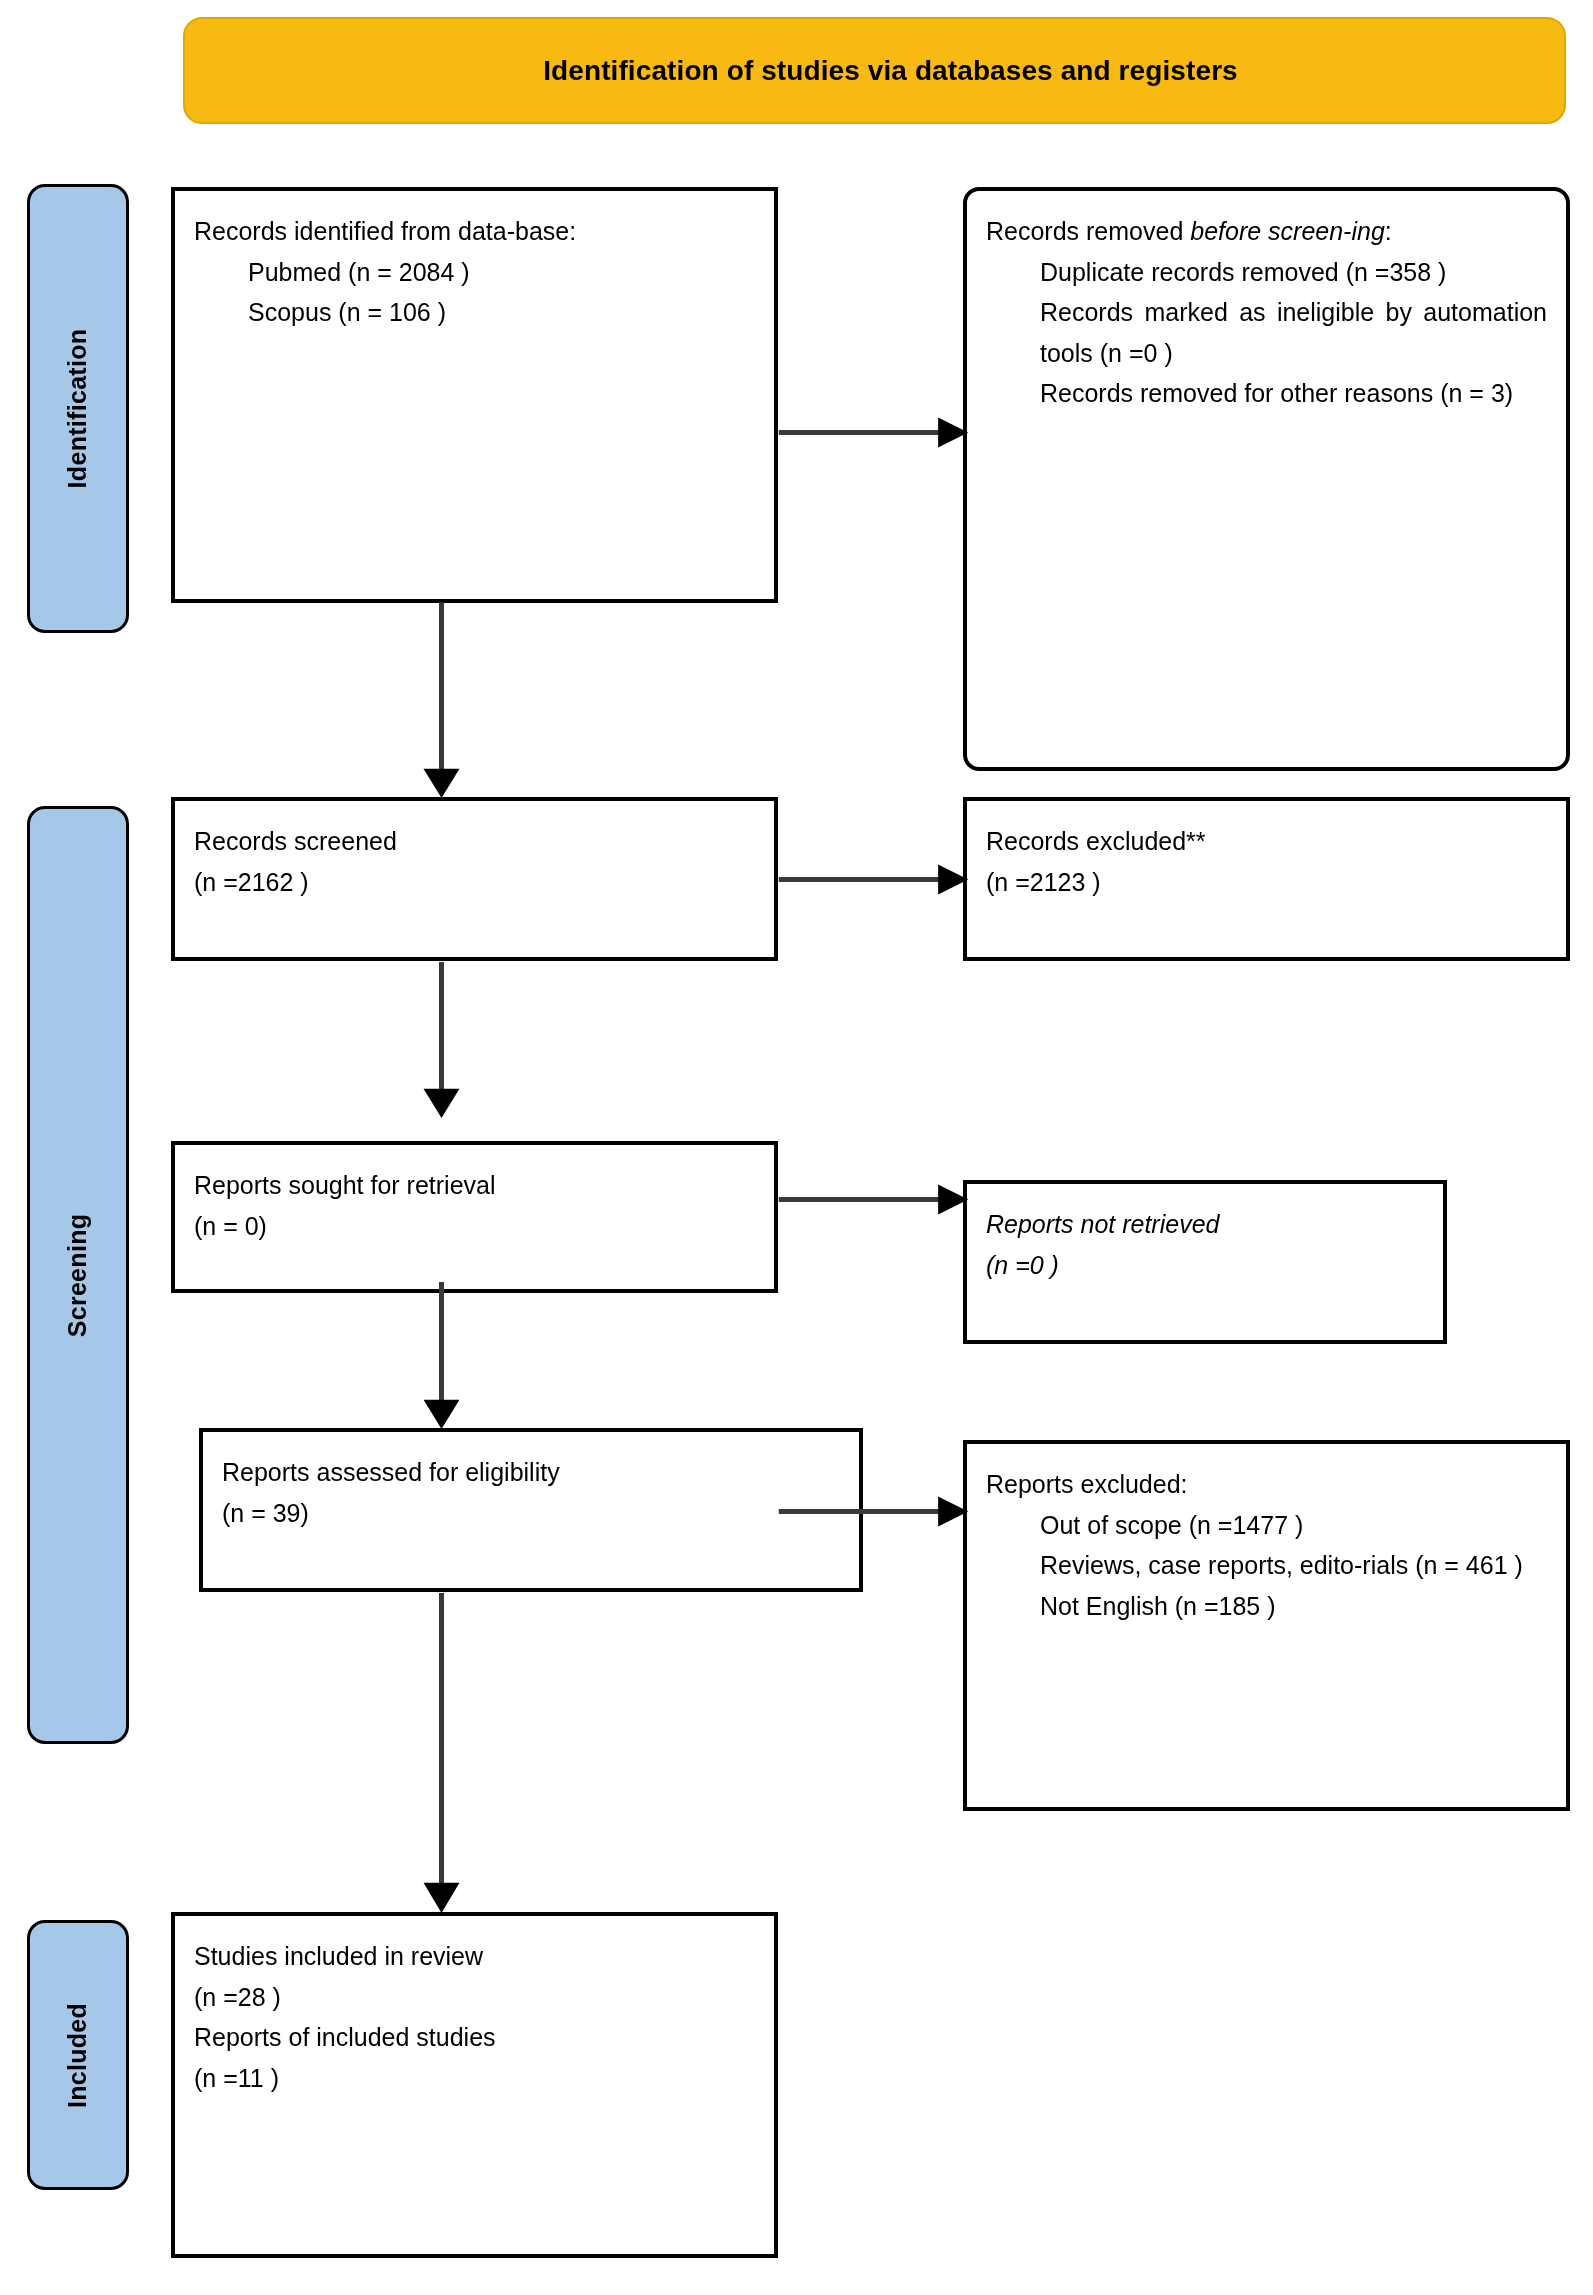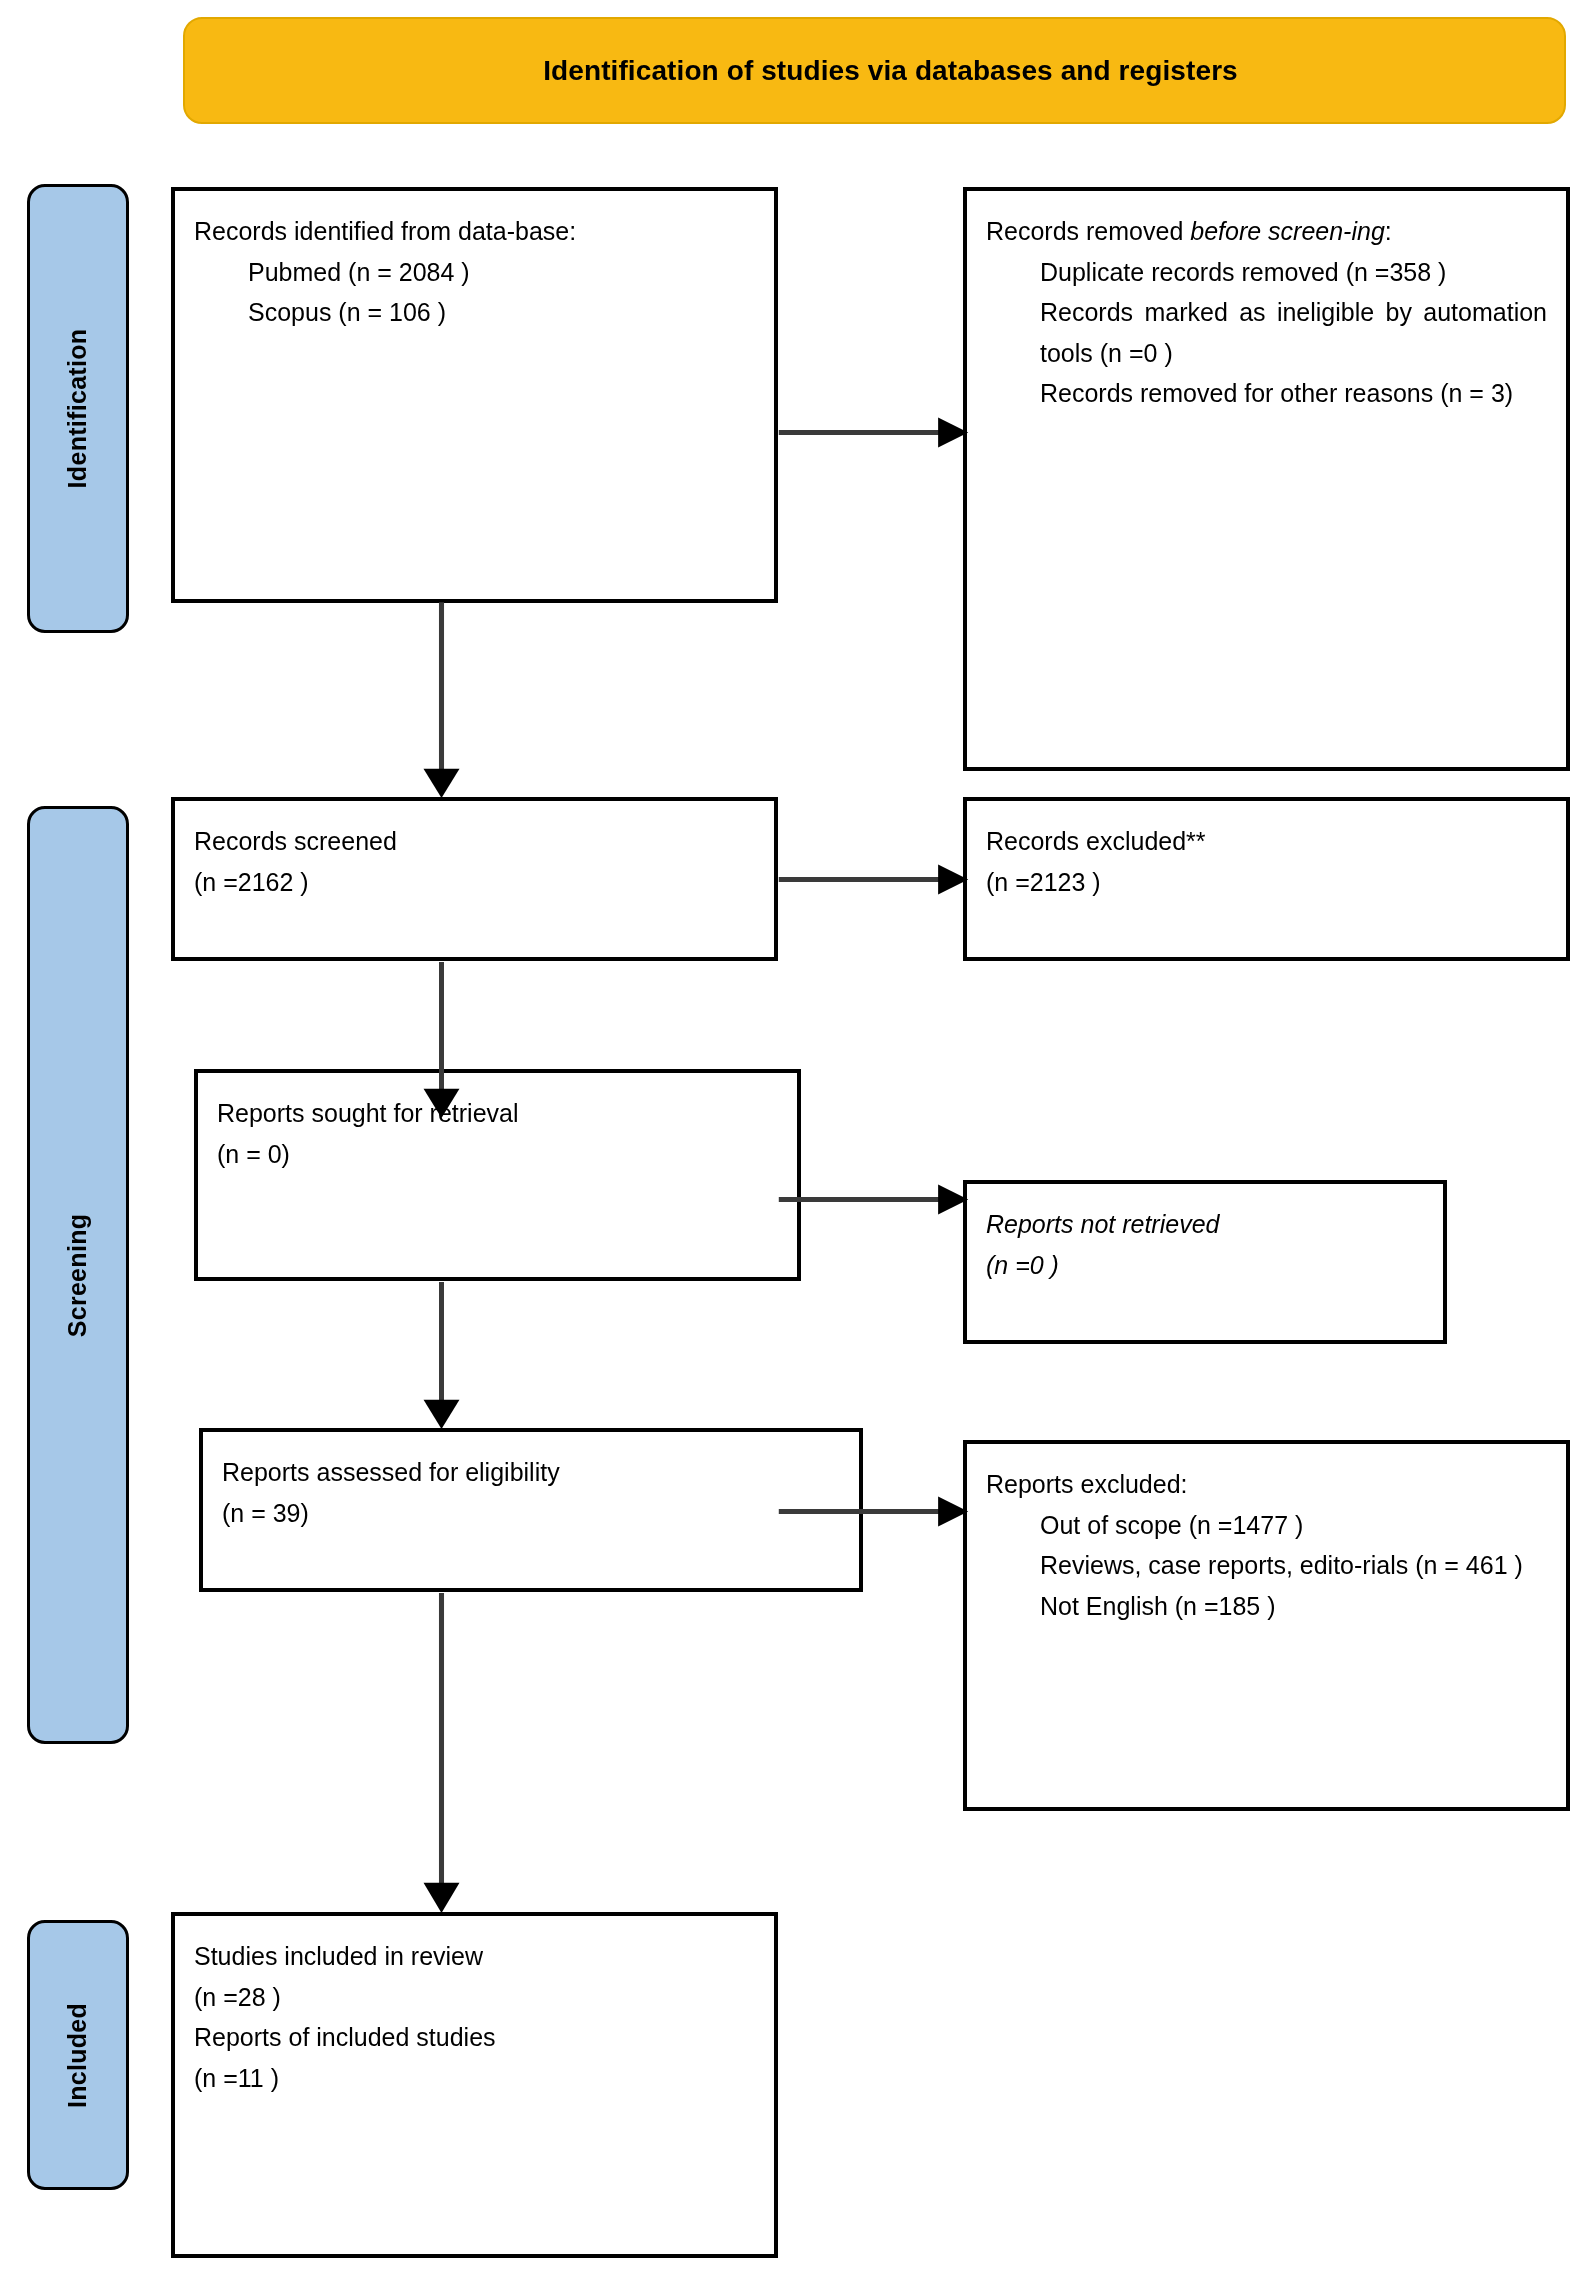--- a/index.html
+++ b/index.html
@@ -74,26 +74,26 @@
     line-height:1.62;
     color:#000000;
   }
   .just{ text-align:justify; text-align-last:left; }
   .indent{ padding-left:54px; }
   .it{ font-style:italic; }
 
   
   .box-identified { left:171px; top:187px;  width:607px; height:416px; }
   .box-screened   { left:171px; top:797px; width:607px; height:164px; }
-  .box-sought     { left:171px; top:1069px; width:607px; height:212px;margin-left:23px; }
+  .box-sought     { left:171px; top:1141px; width:607px; height:152px; }
   .box-assessed   { left:171px; top:1428px; width:664px; height:164px;margin-left:28px; }
   .box-included   { left:171px; top:1912px; width:607px; height:346px; }
 
   
-  .box-removed    { left:963px; top:187px;  width:607px; height:584px; }
+  .box-removed    { left:963px; top:187px;  width:607px; height:584px;border-radius:16px; }
   .box-excluded   { left:963px; top:797px; width:607px; height:164px; }
   .box-notretr    { left:963px; top:1180px; width:484px; height:164px;font-style:italic; }
   .box-repexcl    { left:963px; top:1428px; width:607px; height:371px;margin-top:12px; }
 
   
   .conn{ position:absolute; }
   .conn svg{ display:block; overflow:visible; }
 </style>
 </head>
 <body>

